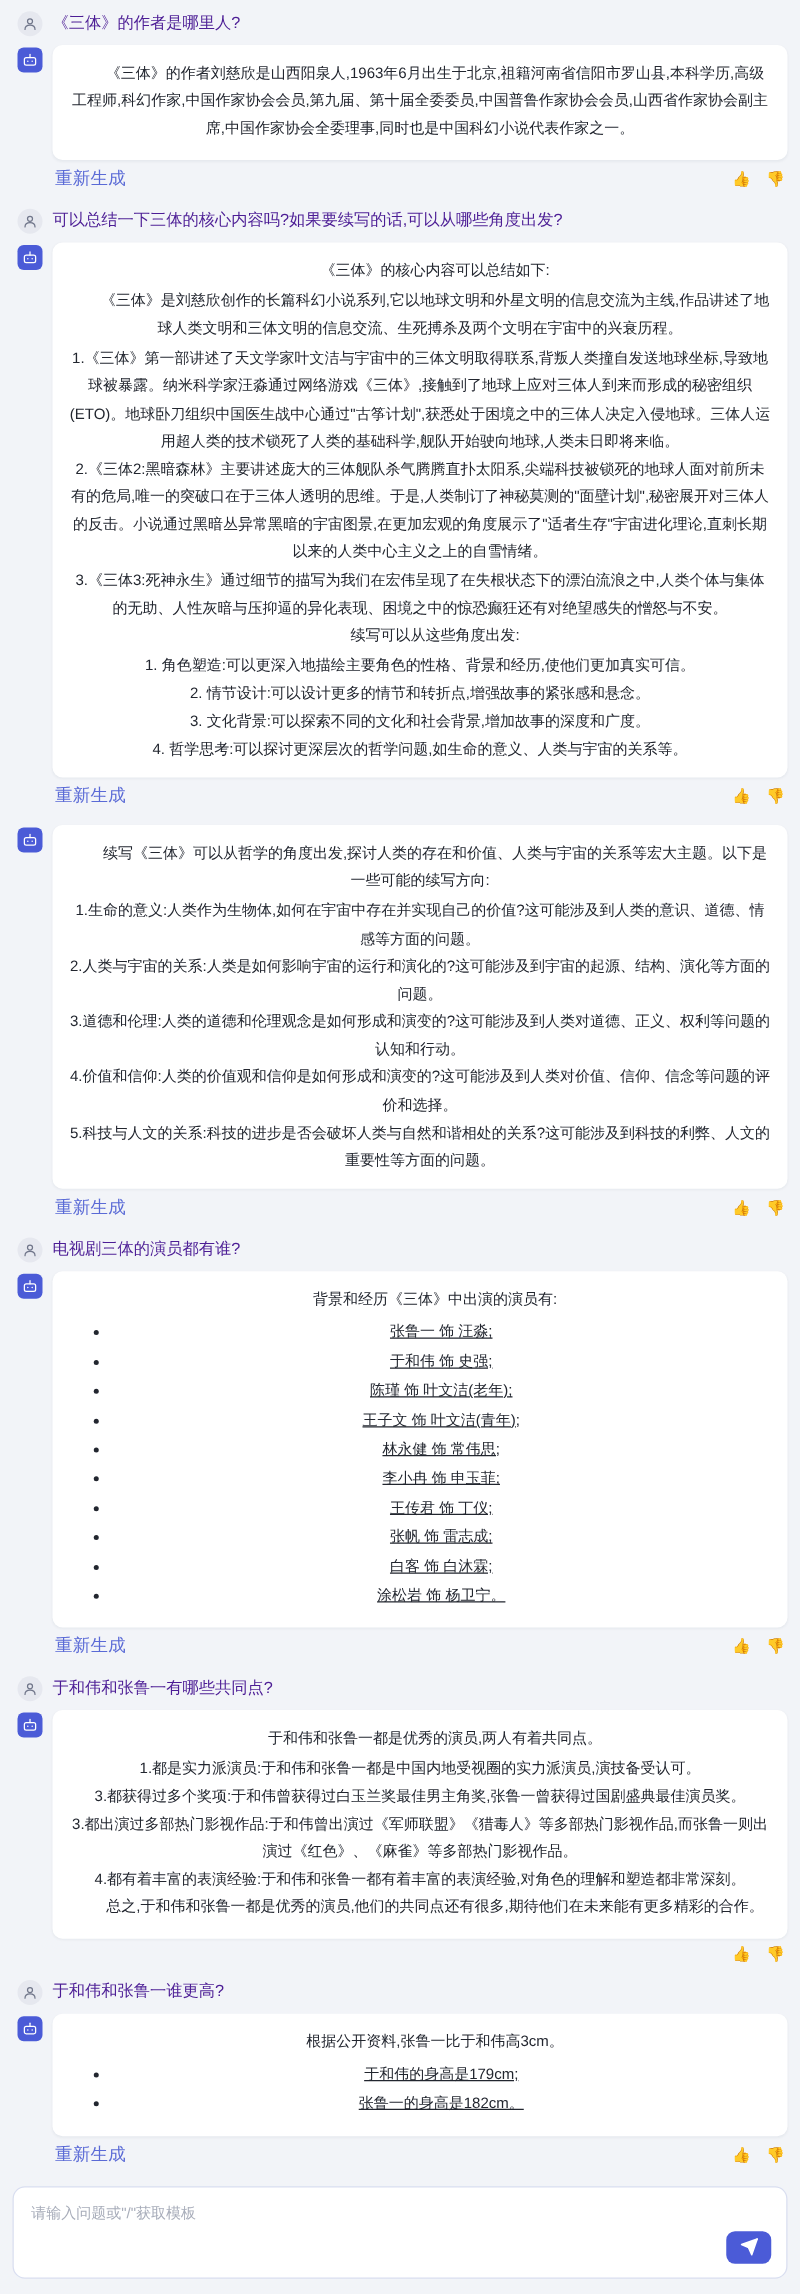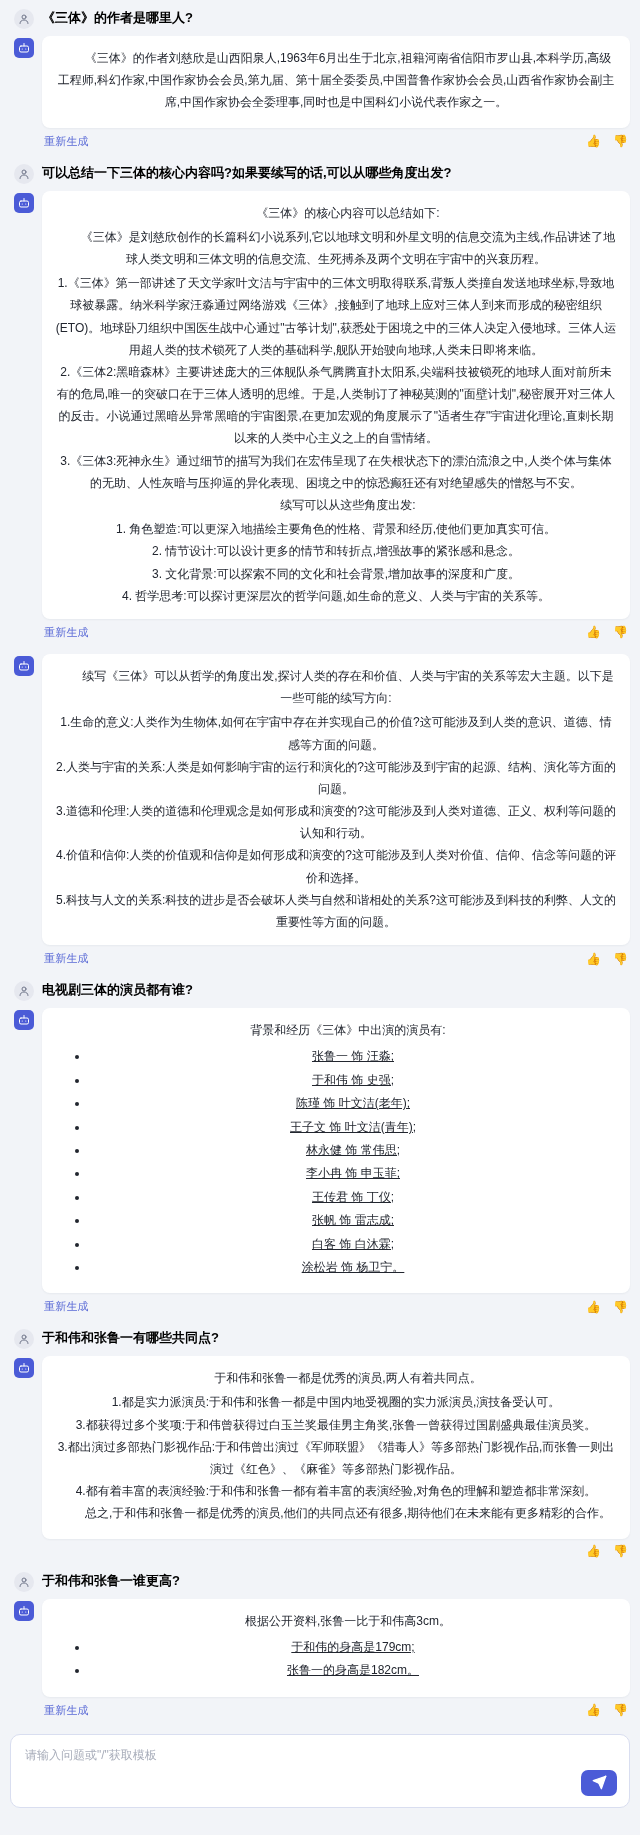--- a/index.html
+++ b/index.html
@@ -29,22 +29,22 @@
     flex: 0 0 20px;
     border-radius: 50%;
     background: #e6e8ef;
     display: flex; align-items: center; justify-content: center;
     font-size: 11px;
     color: #6b7280;
     margin-top: 1px;
   }
   .q-text {
     font-size: 13px;
-    color: #000000;
-    font-weight: bold;
+    color: #4c1d95;
+    font-weight: normal;
     line-height: 1.45;
     padding-top: 1px;
   }
   .a-row {
     display: flex;
     align-items: flex-start;
     gap: 8px;
     padding-left: 4px;
   }
   .a-avatar {
@@ -77,21 +77,21 @@
   }
   .bubble li { margin: 0; line-height: 1.95; }
   .actions {
     display: flex;
     align-items: center;
     justify-content: space-between;
     margin-top: 6px;
     padding: 0 2px;
   }
   .regen {
-    font-size: 11px;
+    font-size: 14px;
     color: #5a6ad6;
     cursor: pointer;
     letter-spacing: 0.2px;
   }
   .icons { display: flex; gap: 12px; }
   .icons span {
     font-size: 12px;
     color: #9aa0ad;
     cursor: pointer;
     line-height: 1;

